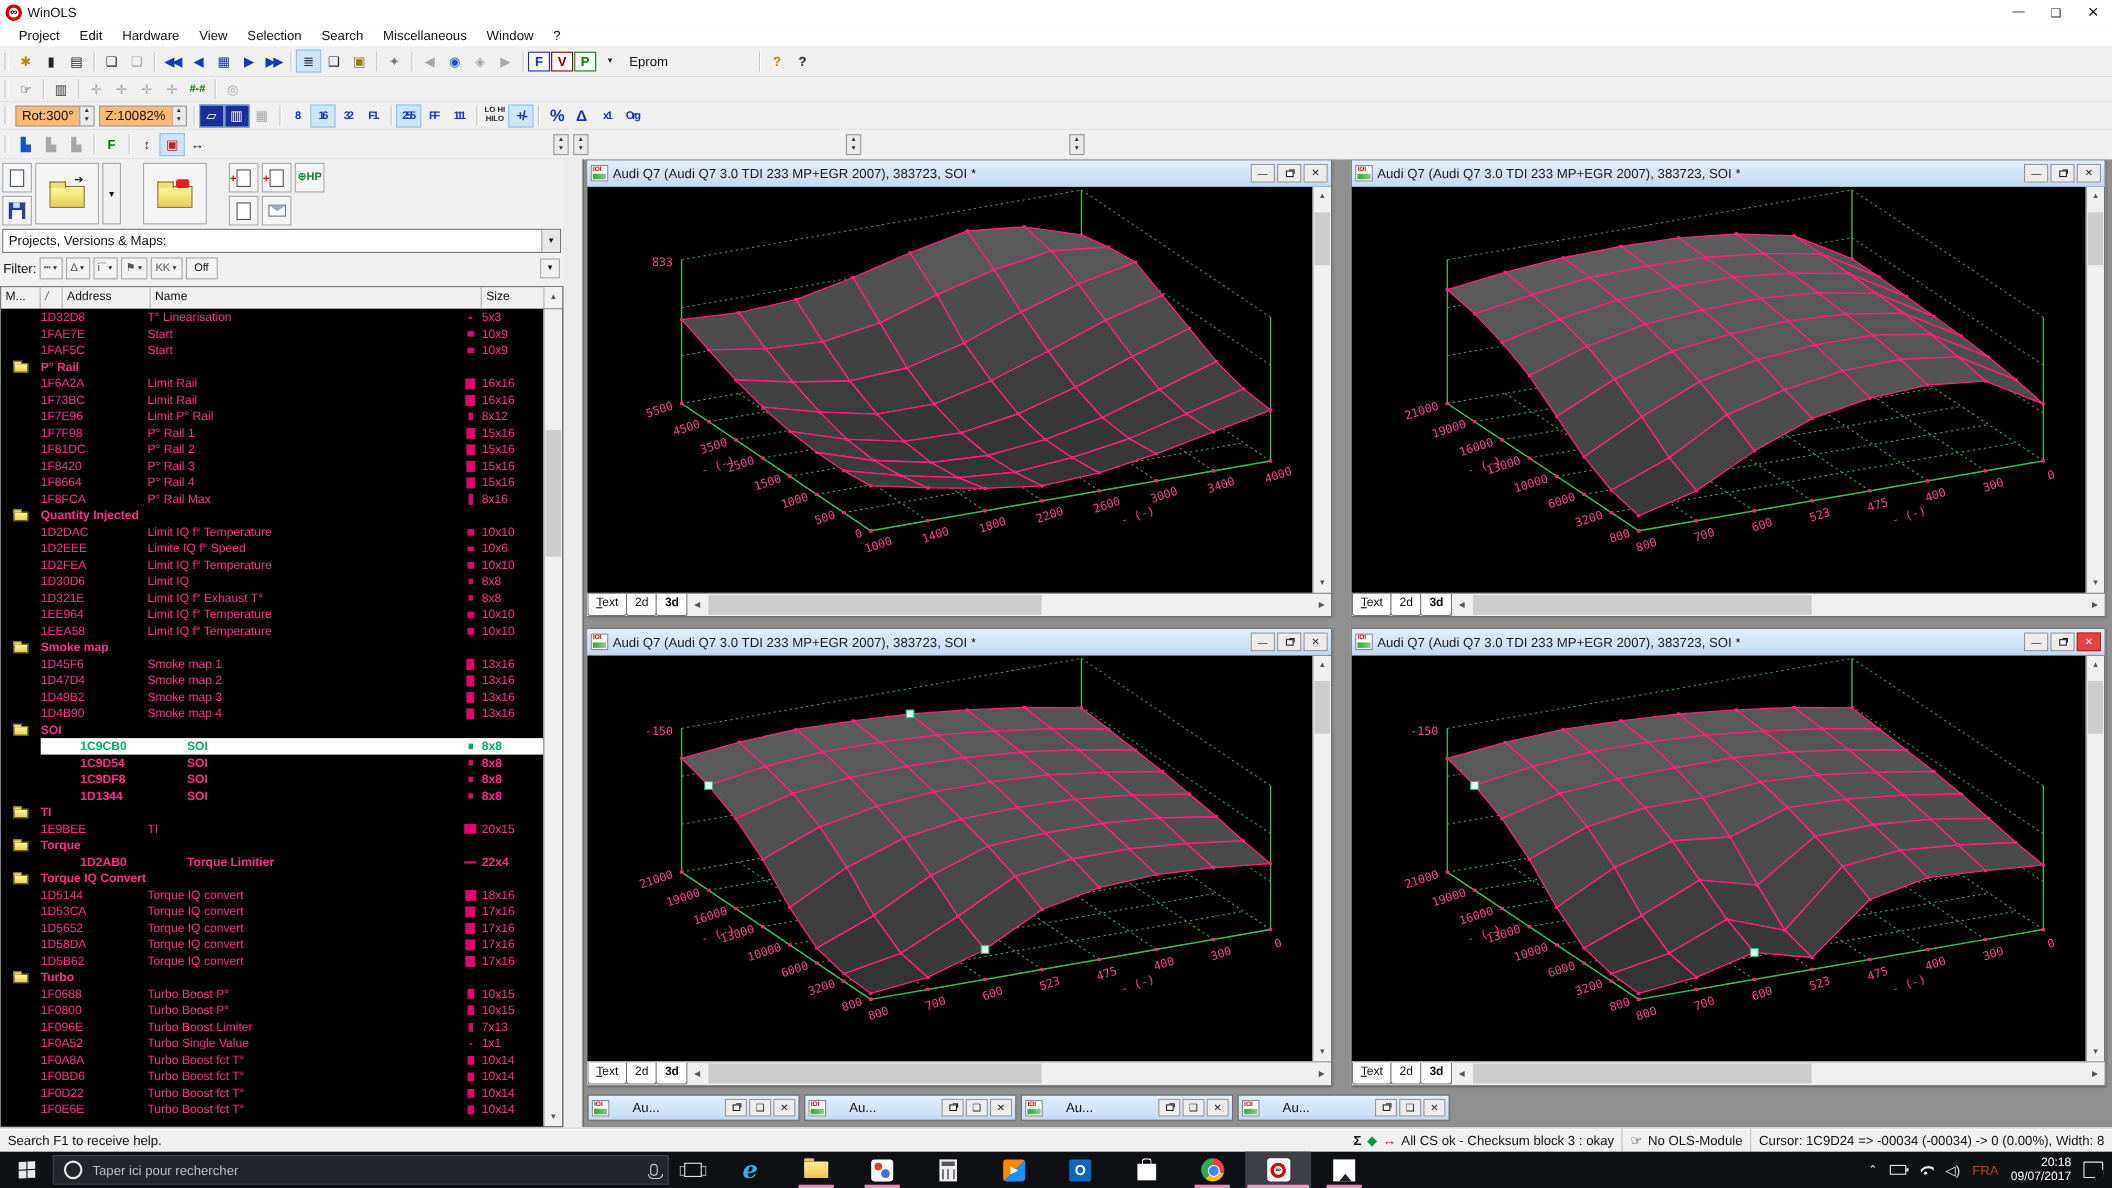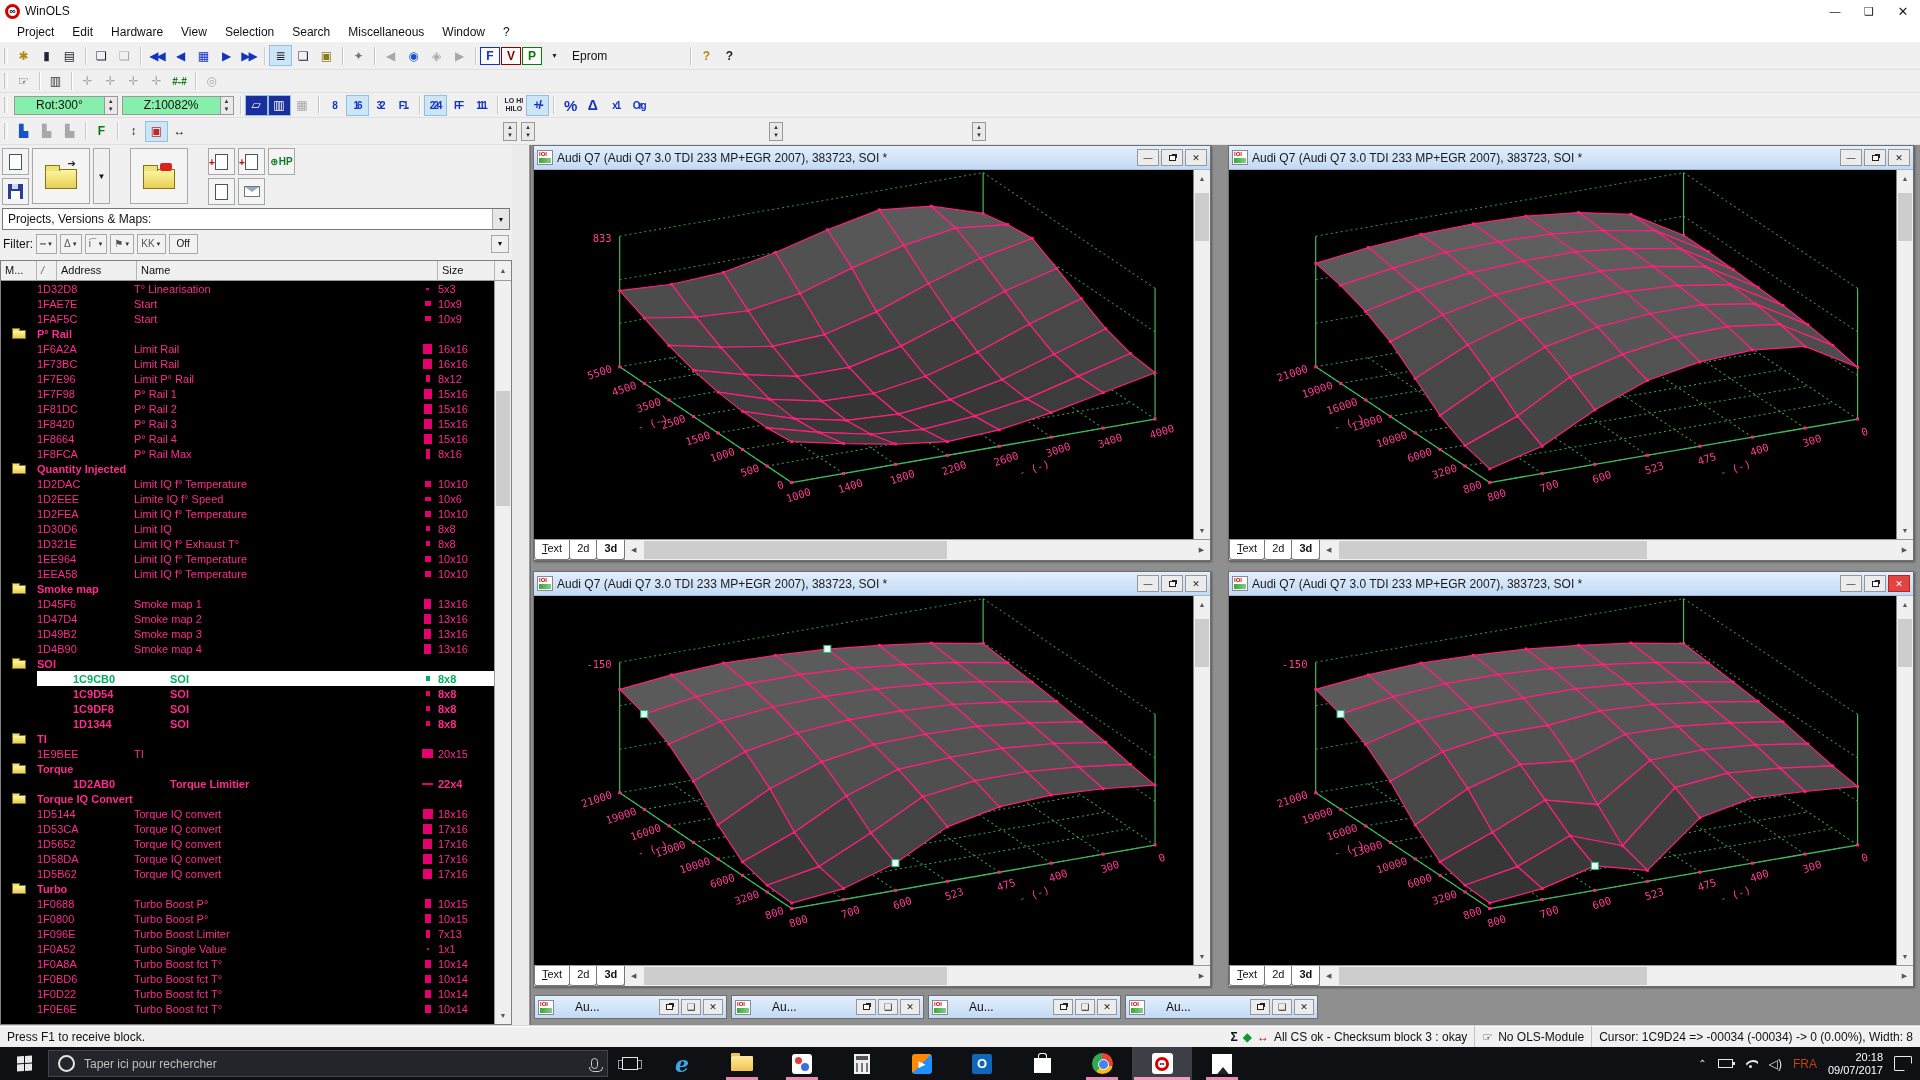--- a/index.html
+++ b/index.html
@@ -22,21 +22,21 @@
   .sep{width:1px;height:18px;background:#c9c9c9;box-shadow:1px 0 0 #fff;margin:0 4px;}
   .tbtn{min-width:23px;height:21px;display:inline-flex;align-items:center;justify-content:center;
     font-size:12px;color:#223;padding:0 2px;border:1px solid transparent;}
   .tbtn.blue{color:#1433c0;font-weight:bold;letter-spacing:-2px;}
   .tbtn.dis{color:#a8a8a8;}
   .tbtn.sel{background:#cde6f7;border:1px solid #92c0e0;}
   .tbtn.dark{background:#1a2f9b;color:#fff;border:1px solid #92c0e0;font-weight:bold;}
   .tbtn.small{font-size:10px;}
   .fvp{width:20px;height:18px;border:1px solid #888;display:grid;place-items:center;font-weight:bold;background:#fafafa;margin-right:1px;}
   .spin{display:inline-flex;align-items:center;margin:0 2px;}
-  .spin .val{height:19px;border:1px solid #999;border-right:none;background:#86efac;display:flex;align-items:center;padding:0 21px;}
+  .spin .val{height:19px;border:1px solid #999;border-right:none;background:#fdba74;display:flex;align-items:center;padding:0 5px;}
   .spin .arr{width:14px;height:19px;border:1px solid #999;background:#e9e9e9;display:flex;flex-direction:column;}
   .spin .arr i{flex:1;display:grid;place-items:center;font-style:normal;font-size:6px;color:#333;}
   .two-line{display:flex;flex-direction:column;font-size:7px;line-height:8px;font-weight:bold;color:#223;align-items:center;}
 
   
   .main{position:absolute;top:145px;left:0;height:880px;width:1920px;display:flex;}
   .leftpanel{width:512px;background:#f0f0f0;position:relative;flex:none;}
   .splitter{width:18px;background:#ececec;border-right:1px solid #999;flex:none;}
 
   .lp-tools{height:62px;display:flex;align-items:flex-start;padding:3px 2px;gap:3px;}
@@ -274,21 +274,21 @@
     <span class="sep"></span>
     <span class="tbtn dark">▱</span>
     <span class="tbtn dark">▥</span>
     <span class="tbtn dis">▦</span>
     <span class="sep"></span>
     <span class="tbtn blue small">8</span>
     <span class="tbtn blue small sel">16</span>
     <span class="tbtn blue small">32</span>
     <span class="tbtn blue small">F1.</span>
     <span class="sep"></span>
-    <span class="tbtn blue small sel">224</span>
+    <span class="tbtn blue small sel">255</span>
     <span class="tbtn blue small">FF</span>
     <span class="tbtn blue small">111</span>
     <span class="sep"></span>
     <span class="tbtn">
       <span class="two-line">
           <span>LO HI</span>
           <span>HILO</span>
         </span>
     </span>
     <span class="tbtn blue sel">+/-</span>
@@ -1818,21 +1818,21 @@
                 <span class="th"></span>
               </span>
               <span class="ar">▶</span>
             </div>
           </div>
         </div>
       </div>
   </div>
 
   <div class="statusbar">
-    <span class="sseg grow">Press F1 to receive block.</span>
+    <span class="sseg grow">Search F1 to receive help.</span>
     <span class="sseg">
       <span class="sig">Σ</span>
       <span class="ico-g">◆</span>
       <span class="ico-r">↔</span>
       <span>All CS ok - Checksum block 3 : okay</span>
     </span>
     <span class="sseg">
       <span>☞</span>
       <span>No OLS-Module</span>
     </span>

